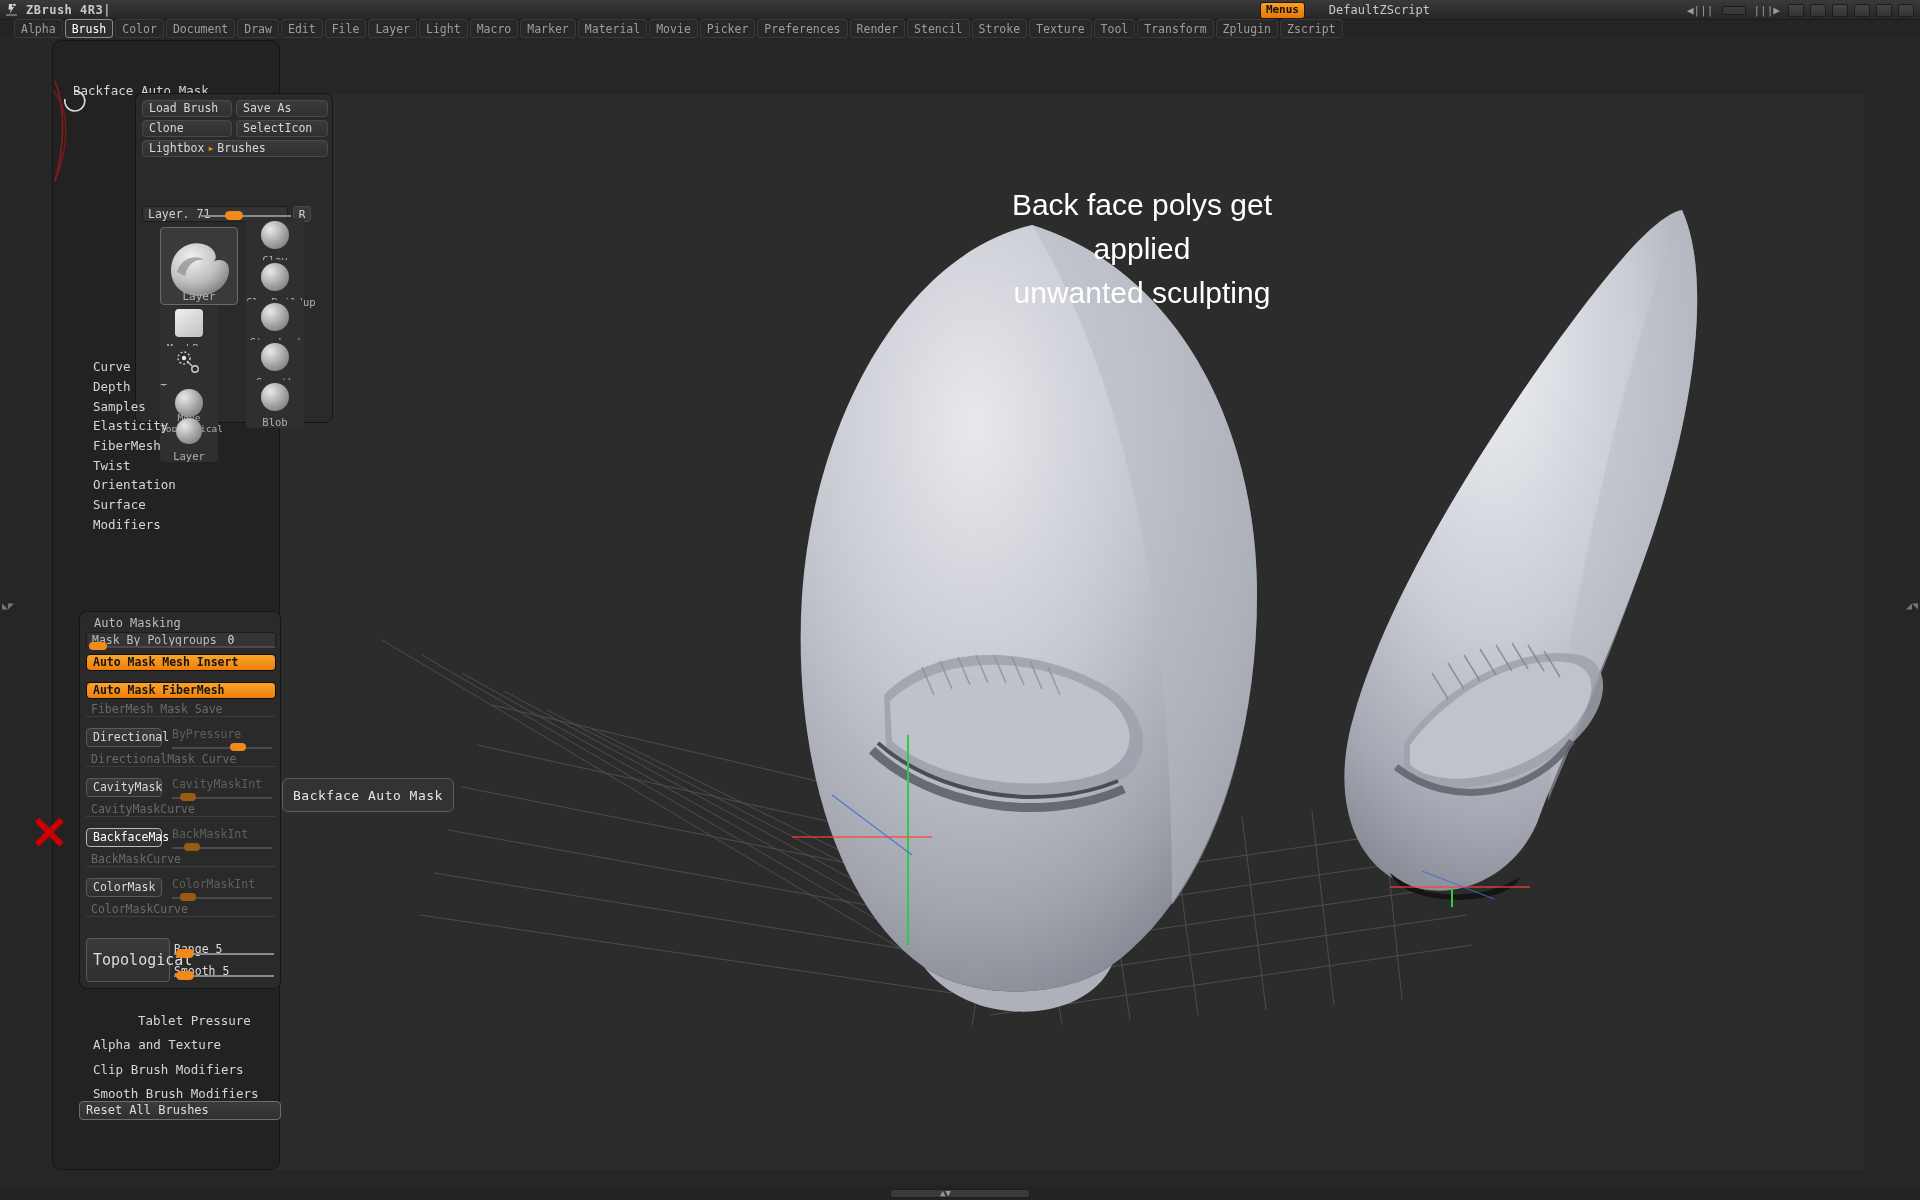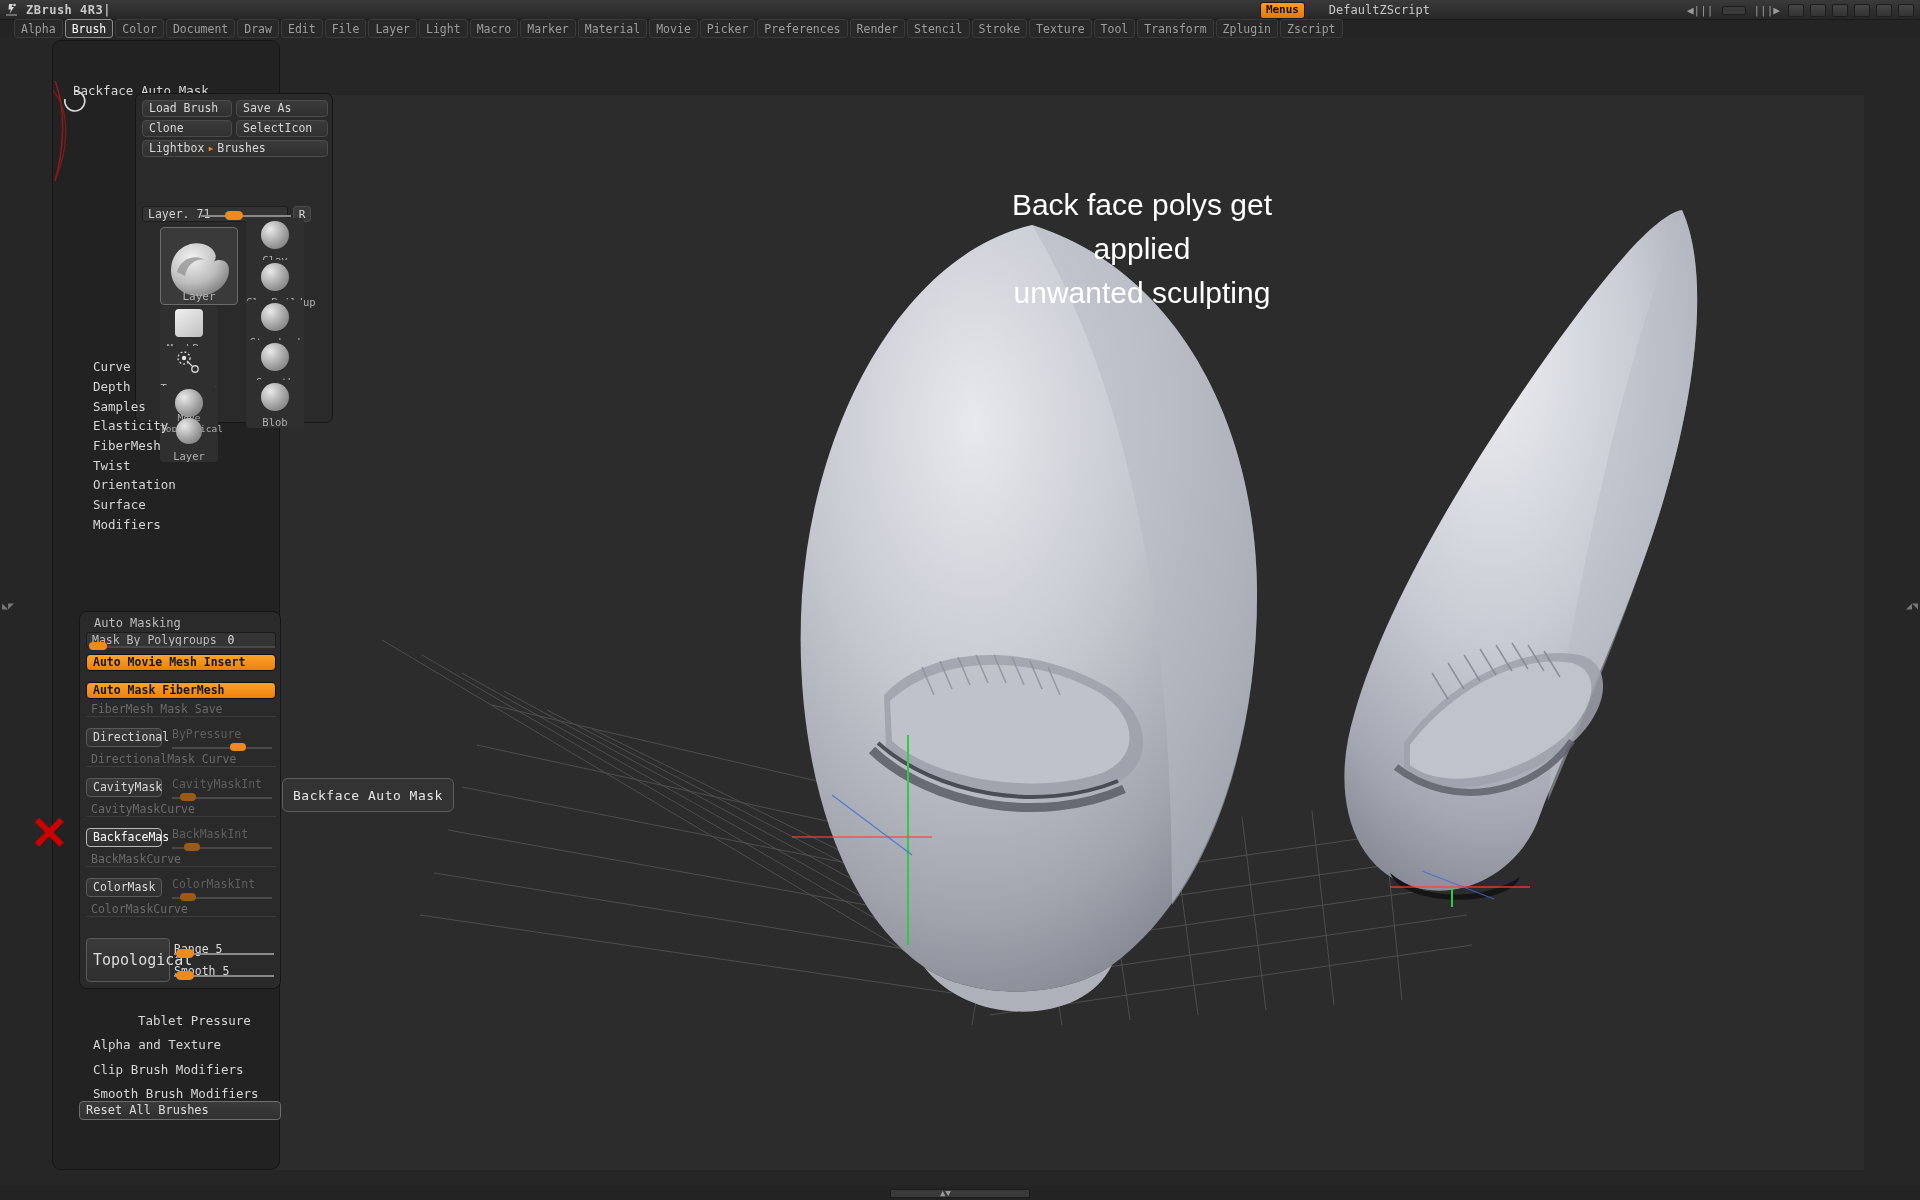--- a/index.html
+++ b/index.html
@@ -509,21 +509,21 @@
     <div class="ampanel" style="left:26px; top:570px;">
       <div class="amtitle">Auto Masking</div>
 
       <div class="am-sliderrow" style="top:20px;">
         <span>Mask By Polygroups</span>
         <span style="margin-left:4px;color:#dcdcdc">0</span>
         <span style="position:absolute;left:4px;top:13px;width:184px;height:2px;background:#4a4a4a"></span>
         <span style="position:absolute;left:2px;top:9px;width:18px;height:8px;background:#f08a1a;border-radius:4px"></span>
       </div>
 
-      <div class="am-orange" style="top:42px;">Auto Movie Mesh Insert</div>
+      <div class="am-orange" style="top:42px;">Auto Mask Mesh Insert</div>
       <div class="am-orange" style="top:70px;">Auto Mask FiberMesh</div>
       <div class="am-dim underl" style="top:90px;">FiberMesh Mask Save</div>
 
       <div class="am-btn" style="top:116px;">Directional</div>
       <div class="am-sub" style="top:116px;">
         <span>ByPressure</span>
       </div>
       <span class="am-subtrack" style="top:135px;"></span>
       <span class="am-subknob on" style="left:150px; top:131px;"></span>
       <div class="am-dim underl" style="top:140px;">DirectionalMask Curve</div>

